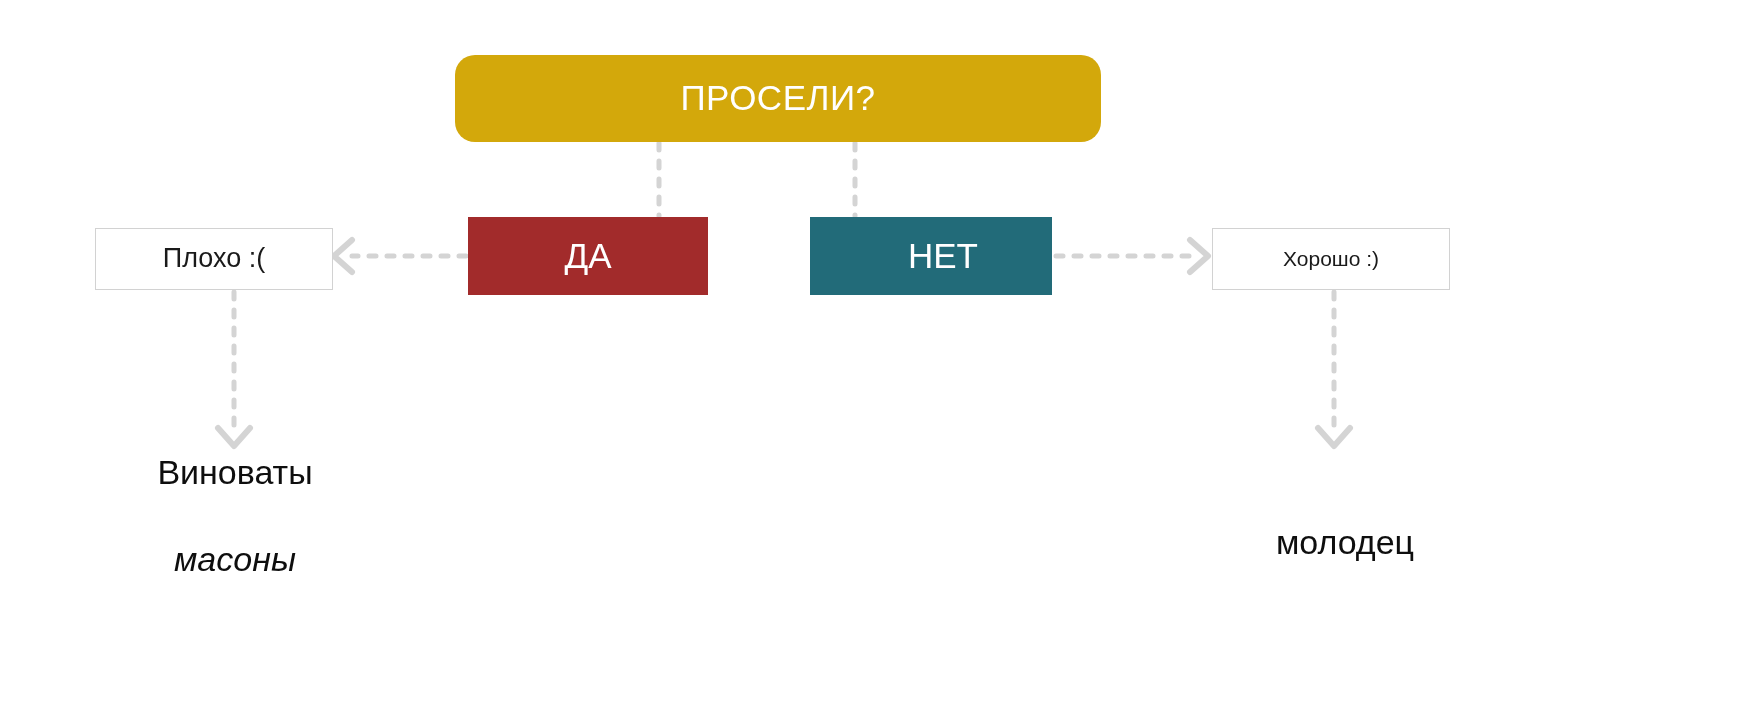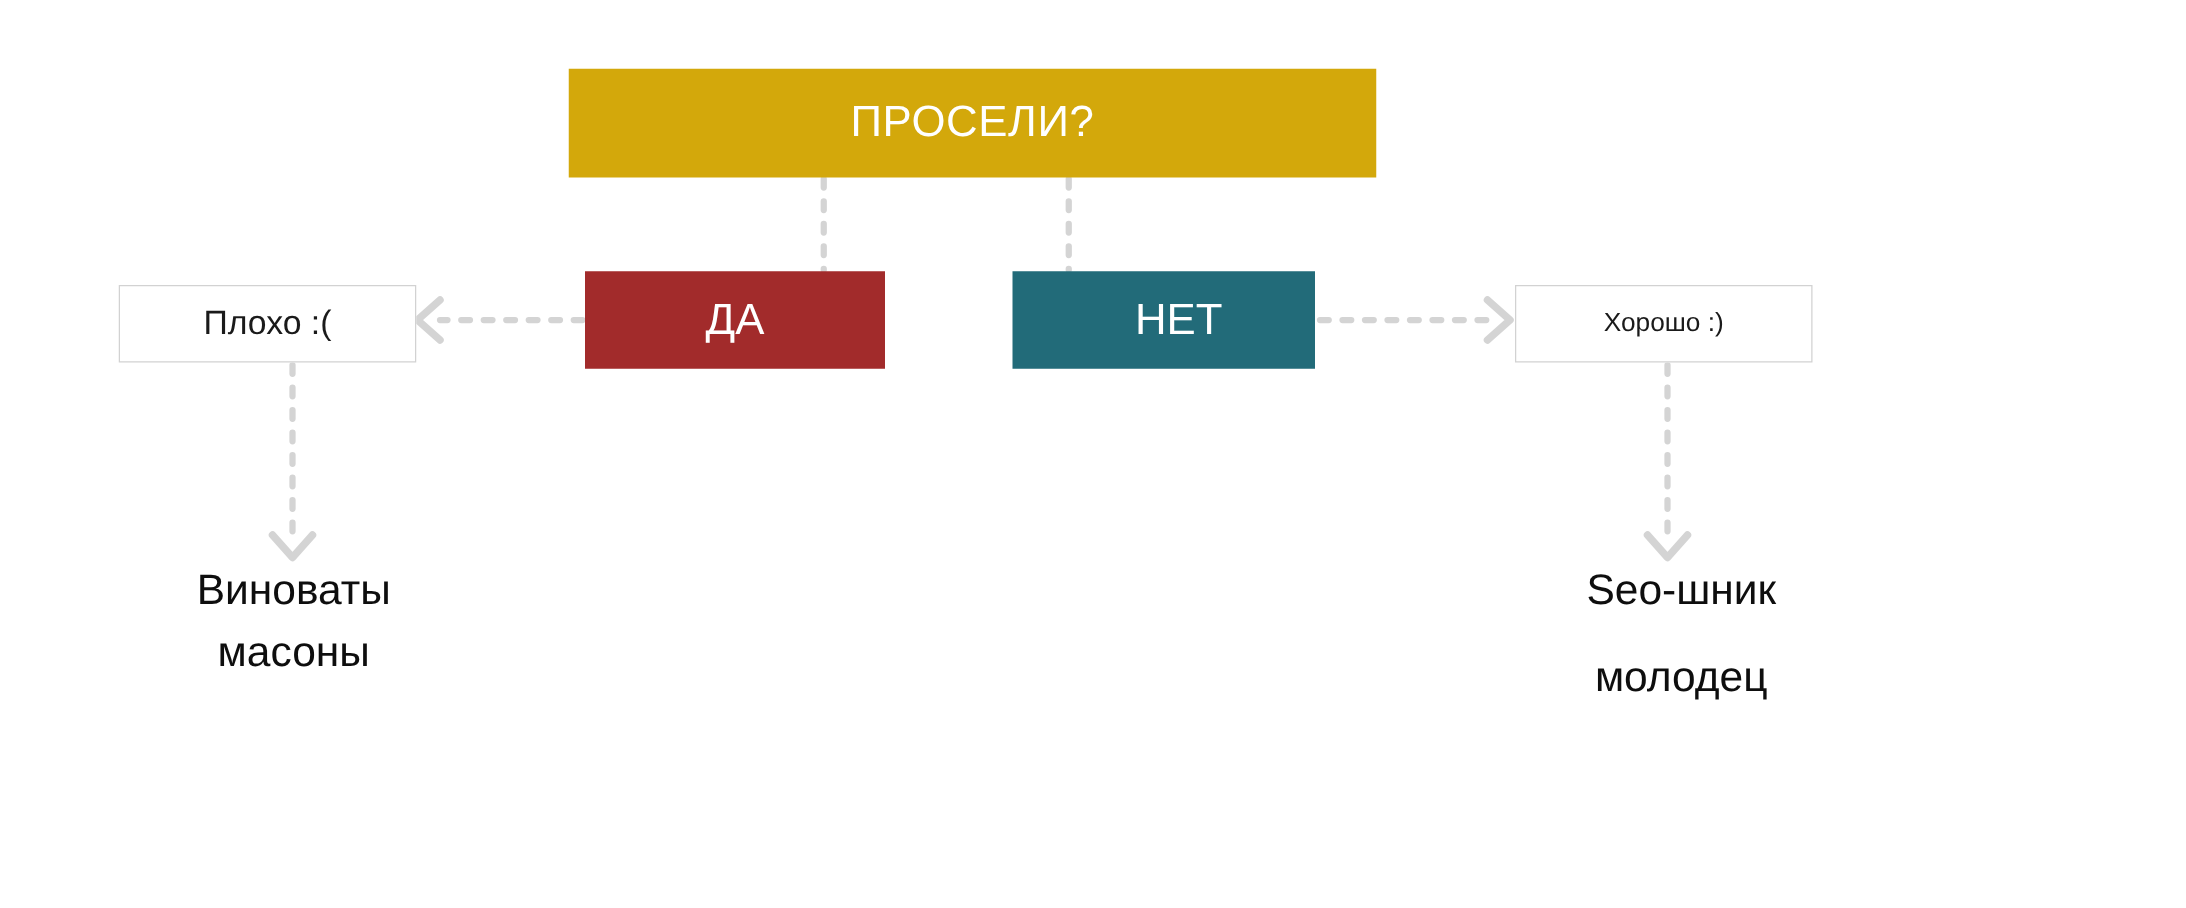--- a/index.html
+++ b/index.html
@@ -39,20 +39,21 @@
     line-height: 1.1;
     white-space: nowrap;
   }
   
   #node-root {
     left: 455px;
     top: 55px;
     width: 646px;
     height: 87px;
     background: #d3a80b;
+    border-radius: 20px;
   }
   #node-root .node-label {
     color: #ffffff;
     font-size: 35px;
     letter-spacing: 0.5px;
   }
   
   #node-yes {
     left: 468px;
     top: 217px;
@@ -111,22 +112,23 @@
     white-space: nowrap;
     text-align: center;
   }
   #caption-left-1 {
     left: 0px;
     top: 455px;
     width: 470px;
   }
   #caption-left-2 {
     left: 0px;
-    top: 505px;
+    top: 542px;
     width: 470px;
+    font-style: italic;
   }
   #caption-right-1 {
     left: 1110px;
     top: 455px;
     width: 470px;
   }
   #caption-right-2 {
     left: 1110px;
     top: 525px;
     width: 470px;
@@ -172,16 +174,15 @@
     <span class="node-label">Плохо :(</span>
   </div>
 
   <div class="node" id="node-good">
     <span class="node-label">Хорошо :)</span>
   </div>
 
   <div class="caption" id="caption-left-1">Виноваты</div>
   <div class="caption" id="caption-left-2">масоны</div>
 
-  <div class="caption" id="caption-right-1">Seo-шник</div>
   <div class="caption" id="caption-right-2">молодец</div>
 
 </div>
 
 </body></html>

